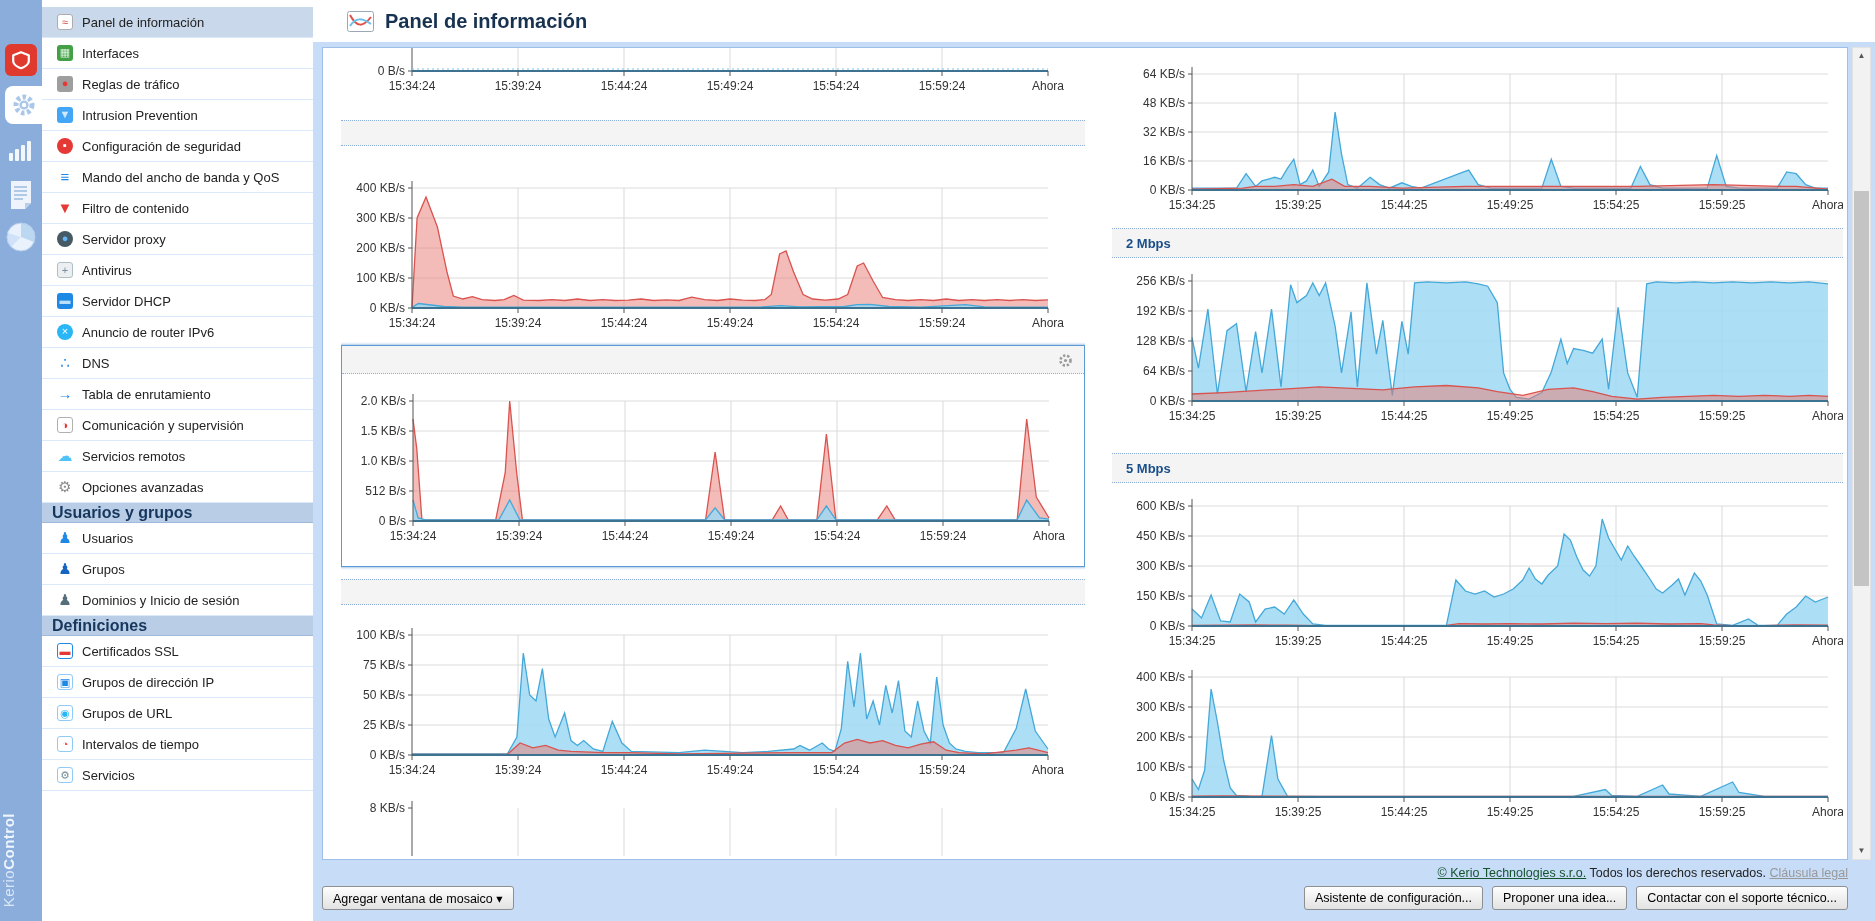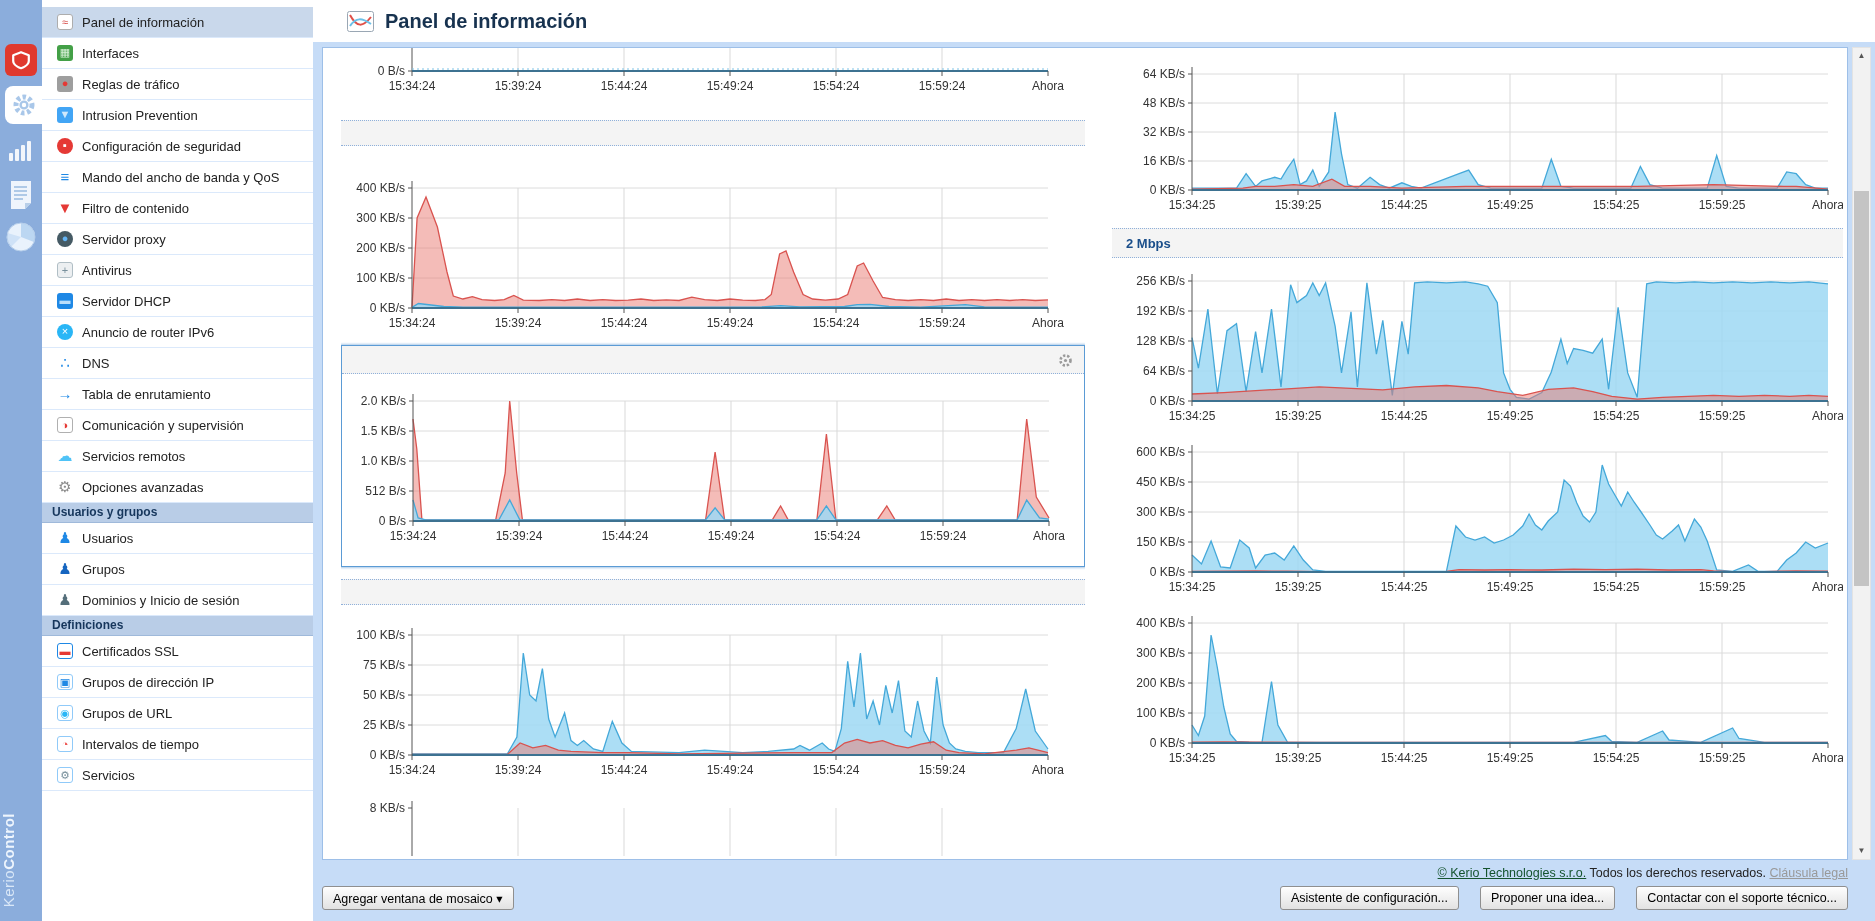--- a/index.html
+++ b/index.html
@@ -10,21 +10,21 @@
   .tab-tile{position:absolute;left:5px;top:86px;width:37px;height:38px;background:#ffffff;border-radius:8px 0 0 8px;display:flex;align-items:center;justify-content:center;}
   .bar-icon{position:absolute;left:9px;}
   .brand{position:absolute;bottom:14px;left:0;width:42px;text-align:center;writing-mode:vertical-rl;transform:rotate(180deg);color:#d9e7f7;font-size:15px;letter-spacing:.5px;margin:0 auto;}
   .brand b{color:#eef5fd;}
   
   .menu{position:absolute;left:42px;top:0;width:271px;height:921px;background:#fff;padding-top:7px;box-sizing:border-box;z-index:4;}
   .menu-item{display:flex;align-items:center;height:30px;border-bottom:1px solid #dbe9fb;padding-left:15px;font-size:13px;color:#222;white-space:nowrap;}
   .menu-item.selected{background:#c9d8eb;}
   .mi-icon{width:16px;height:16px;display:inline-block;margin-right:9px;border-radius:3px;text-align:center;line-height:15px;font-size:11px;box-sizing:border-box;flex:0 0 16px;}
   .mi-icon.plain{font-size:15px;line-height:16px;}
-  .menu-section{height:19px;line-height:19px;background:#b9cde7;border-bottom:1px solid #9fb9da;color:#16365c;font-weight:bold;font-size:12px;padding-left:10px;}
+  .menu-section{height:19px;line-height:19px;background:#b9cde7;border-bottom:1px solid #9fb9da;color:#16365c;font-weight:bold;font-size:16px;padding-left:10px;}
   
   .main{position:absolute;left:313px;top:0;right:0;bottom:0;}
   .main-header{height:42px;background:#fff;display:flex;align-items:center;padding-left:34px;}
   .main-title{font-size:20px;font-weight:600;color:#17324f;margin-left:11px;}
   .content{position:absolute;top:42px;left:0;right:0;bottom:0;background:#c6dcf7;}
   .viewport{position:absolute;left:9px;top:5px;width:1526px;height:813px;background:#fff;border:1px solid #9dbfe8;box-sizing:border-box;overflow:hidden;}
   .col{position:absolute;top:0;height:813px;overflow:hidden;}
   .col-left{left:18px;width:744px;}
   .col-right{left:789px;width:731px;}
   .tile-header{position:relative;background:#f4f4f4;border-top:1px dotted #8fb0da;border-bottom:1px dotted #8fb0da;color:#1a4e8a;font-weight:bold;font-size:13px;display:flex;align-items:center;padding-left:14px;box-sizing:border-box;}
@@ -36,21 +36,21 @@
   
   .scrollbar{position:absolute;left:1539px;top:5px;width:19px;height:813px;background:#f2f2f2;border:1px solid #e3e3e3;box-sizing:border-box;}
   .sb-arrow{position:absolute;left:0;width:17px;height:16px;text-align:center;font-size:8px;line-height:16px;color:#555;}
   .sb-up{top:0;} .sb-down{bottom:0;}
   .sb-thumb{position:absolute;left:1px;top:143px;width:15px;height:395px;background:#c4c4c4;}
   
   .footer{position:absolute;left:0;right:0;bottom:0;height:61px;background:#c6dcf7;font-size:12.5px;}
   .copyright{position:absolute;top:6px;right:27px;color:#222;}
   .copyright a{color:#14532d;text-decoration:underline;cursor:pointer;}
   .copyright .legal{color:#999;text-decoration:underline;cursor:pointer;}
-  .fbtns{position:absolute;top:26px;right:27px;display:flex;gap:21px;}
+  .fbtns{position:absolute;top:26px;right:27px;display:flex;gap:9px;}
   .btn{height:24px;border:1px solid #8f8f8f;border-radius:3px;background:linear-gradient(#fefefe,#e2e2e2);box-shadow:inset 0 1px 0 #fff;font-size:12.5px;padding:0 10px;color:#000;font-family:inherit;}
   .addtile{position:absolute;left:9px;top:26px;}
 </style>
 </head>
 <body>
 
 <div class="iconbar">
   <div class="logo-tile">
     <svg width="22" height="22" viewBox="0 0 24 24">
         <path d="M12 3.5 L20.5 6.8 V13 C20.5 18 12 21 12 21 C12 21 3.5 18 3.5 13 V6.8 Z" fill="none" stroke="#ffffff" stroke-width="2.4" stroke-linejoin="round"></path>
@@ -462,20 +462,23 @@
               <text x="292" y="147" text-anchor="middle" class="tick">15:44:25</text>
               <line x1="398" y1="128" x2="398" y2="133" stroke="#555"></line>
               <text x="398" y="147" text-anchor="middle" class="tick">15:49:25</text>
               <line x1="504" y1="128" x2="504" y2="133" stroke="#555"></line>
               <text x="504" y="147" text-anchor="middle" class="tick">15:54:25</text>
               <line x1="610" y1="128" x2="610" y2="133" stroke="#555"></line>
               <text x="610" y="147" text-anchor="middle" class="tick">15:59:25</text>
               <line x1="716" y1="128" x2="716" y2="133" stroke="#555"></line>
               <text x="716" y="147" text-anchor="middle" class="tick">Ahora</text>
             </svg></div>
+          <div class="tile-header" style="margin-top: 24px; height: 30px;">
+            <span>5 Mbps</span>
+          </div>
           <div class="chartbox" style="margin-top: 15px;"><svg width="731" height="156" viewBox="0 0 731 156">
               <line x1="80" y1="8" x2="716" y2="8" stroke="#dcdcdc"></line>
               <line x1="80" y1="38" x2="716" y2="38" stroke="#dcdcdc"></line>
               <line x1="80" y1="68" x2="716" y2="68" stroke="#dcdcdc"></line>
               <line x1="80" y1="98" x2="716" y2="98" stroke="#dcdcdc"></line>
               <line x1="186" y1="8" x2="186" y2="128" stroke="#d9d9d9"></line>
               <line x1="292" y1="8" x2="292" y2="128" stroke="#d9d9d9"></line>
               <line x1="398" y1="8" x2="398" y2="128" stroke="#d9d9d9"></line>
               <line x1="504" y1="8" x2="504" y2="128" stroke="#d9d9d9"></line>
               <line x1="610" y1="8" x2="610" y2="128" stroke="#d9d9d9"></line>

